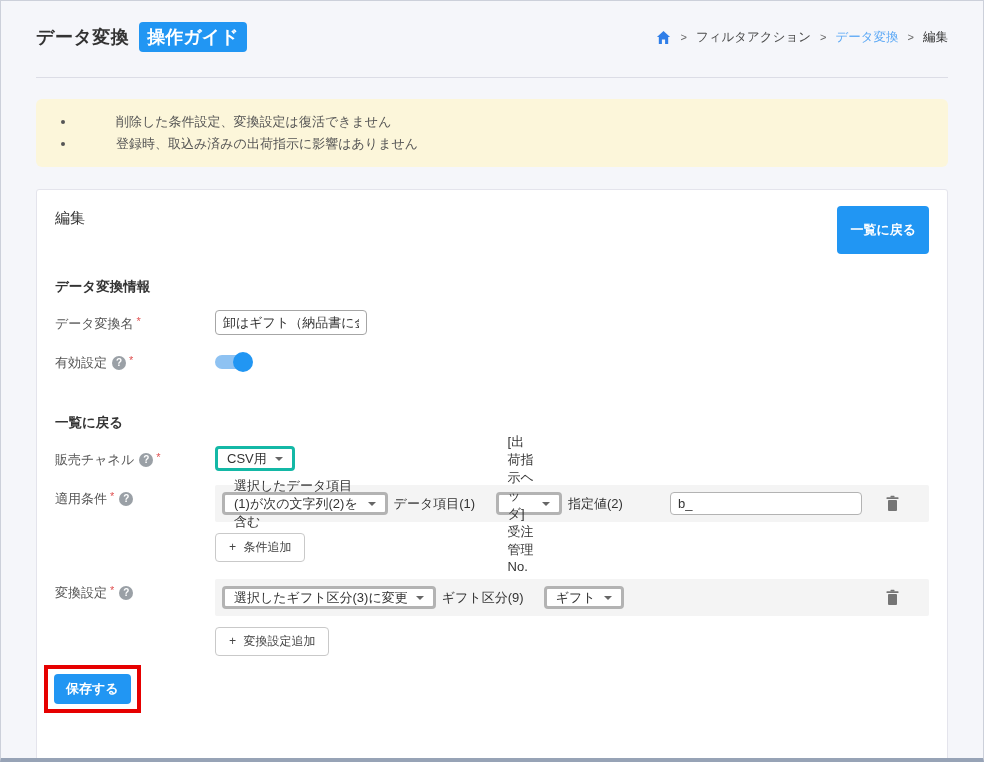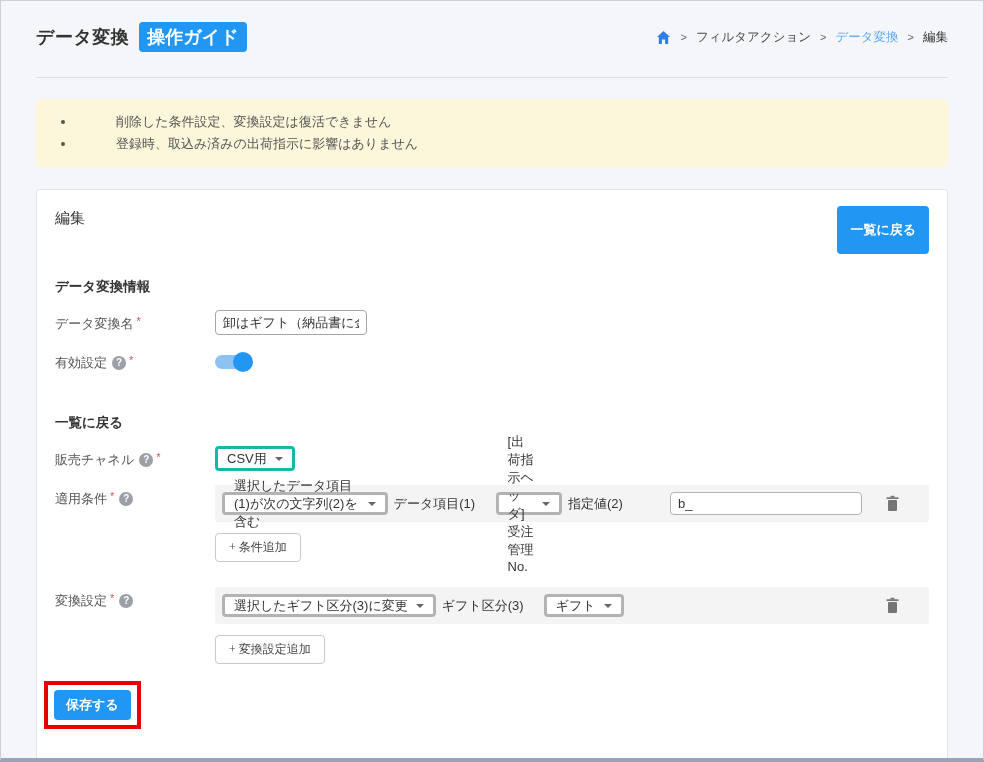--- a/index.html
+++ b/index.html
@@ -143,27 +143,27 @@
   .panel-trash {
     flex: 0 0 60px;
     display: flex; align-items: center; justify-content: center;
   }
   .panel-row { display: flex; align-items: center; }
   .panel-row .inner-label { width: 102px; flex: 0 0 102px; font-size: 13px; color: #333; }
   .panel-row .select-box, .panel-row .text-input { flex: 1; height: 23px; border-color: #b3b3b3; }
   .trash-btn { cursor: pointer; display: inline-flex; background: none; border: none; }
 
   .add-btn {
-    margin: 11px 0 8px 160px;
+    margin: 11px 0 0 160px;
     background: #fff;
     border: 1px solid #c9c9c9; border-radius: 4px;
     font-size: 12px; color: #444;
     padding: 5px 13px;
     cursor: pointer;
-    font-family: Liberation Serif, serif;
+    font-family: Liberation Mono, monospace;
   }
   .form-row.gap-cond { margin-top: 17px; }
 
   
   .save-wrap { margin-top: 9px; margin-left: -11px; }
   .annotation-box {
     display: inline-block;
     border: 4px solid #e60000;
     padding: 5px 6px;
   }
@@ -299,21 +299,21 @@
       </div>
       <div class="panel">
         <div class="panel-main">
           <div class="panel-row">
             <div class="select-box">
               <span>選択したギフト区分(3)に変更</span>
               <span class="caret"></span>
             </div>
           </div>
           <div class="panel-row">
-            <span class="inner-label">ギフト区分(3)</span>
+            <span class="inner-label">ギフト区分(9)</span>
             <div class="select-box">
               <span>ギフト</span>
               <span class="caret"></span>
             </div>
           </div>
         </div>
         <div class="panel-trash">
           <button class="trash-btn">
             <svg width="15" height="17" viewBox="0 0 15 17">
                 <rect x="3" y="5" width="9" height="11" rx="1" fill="#757575"></rect>

